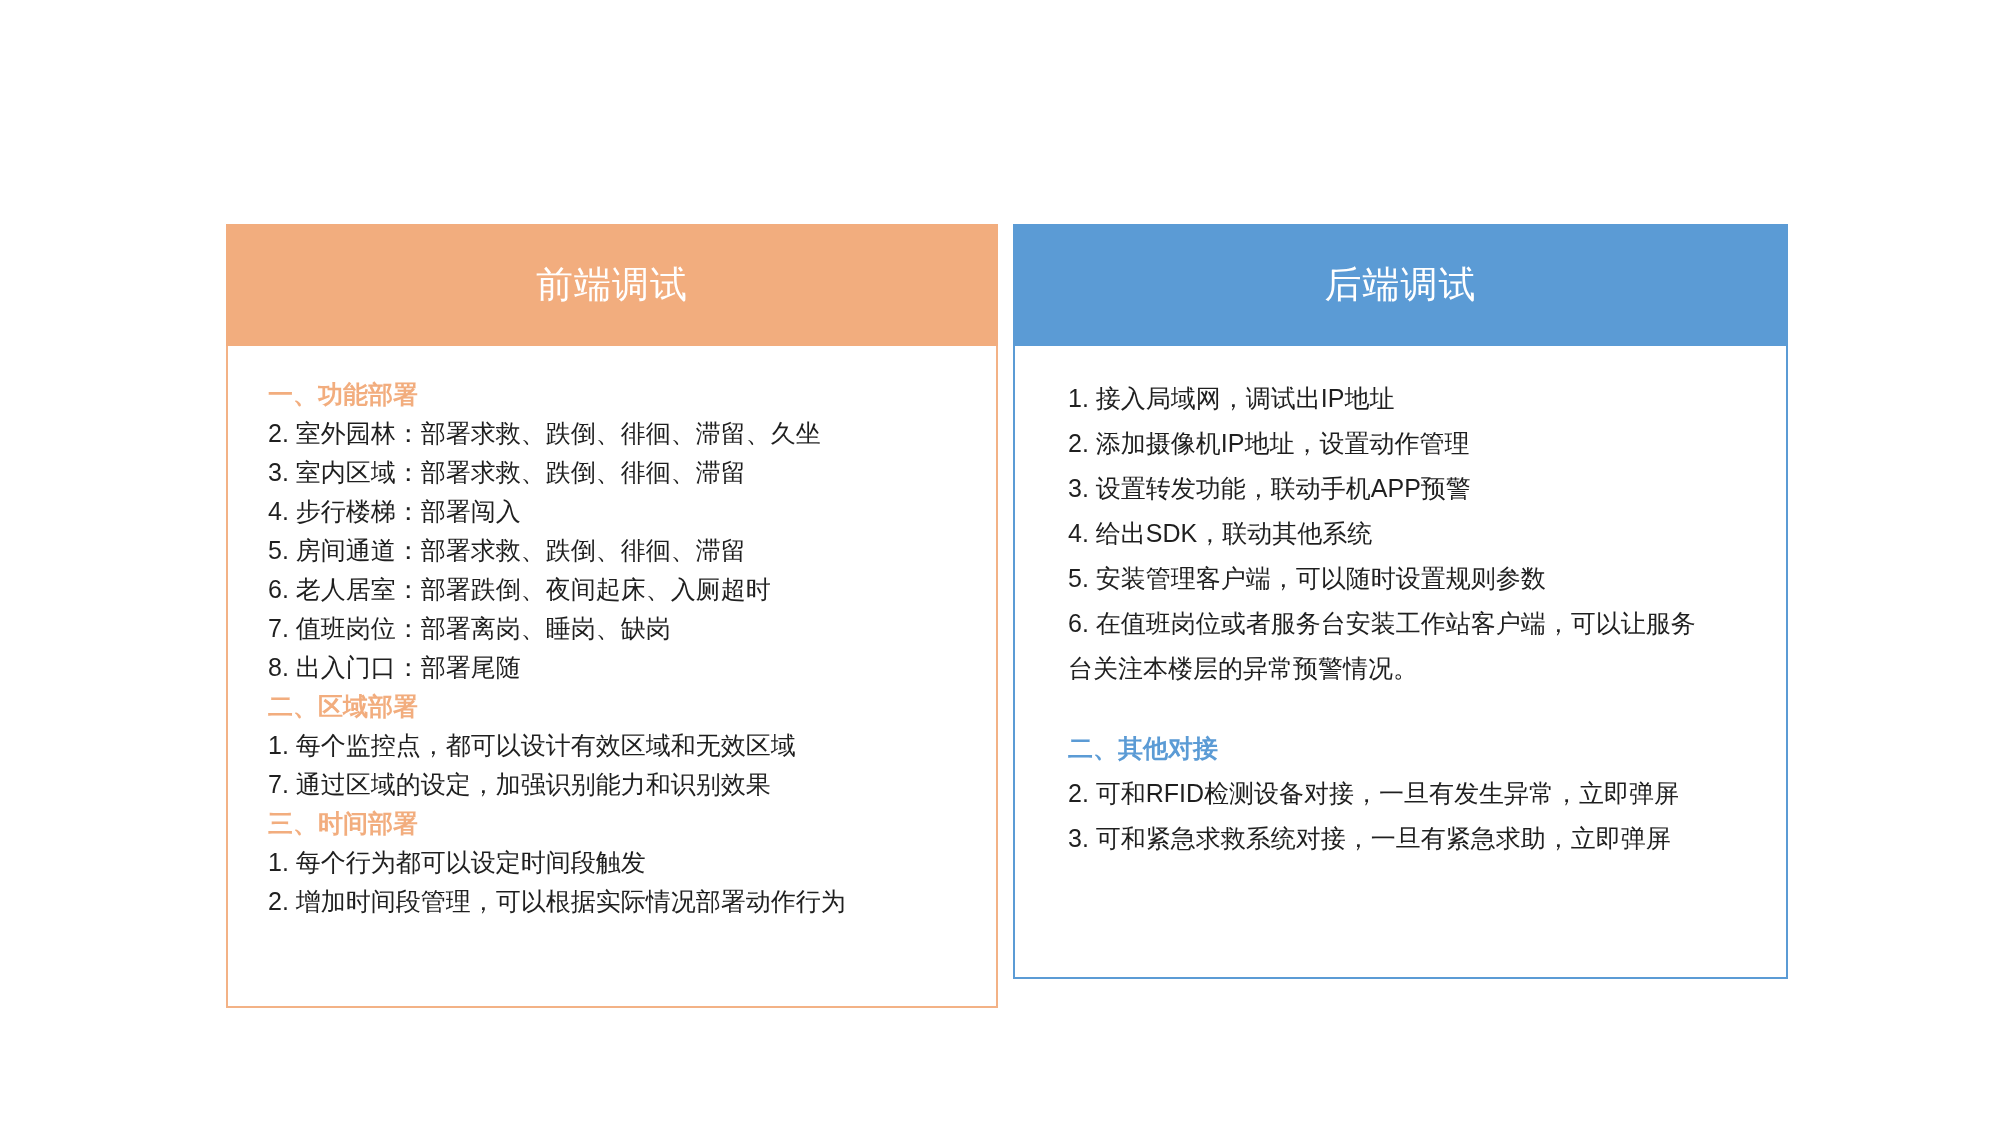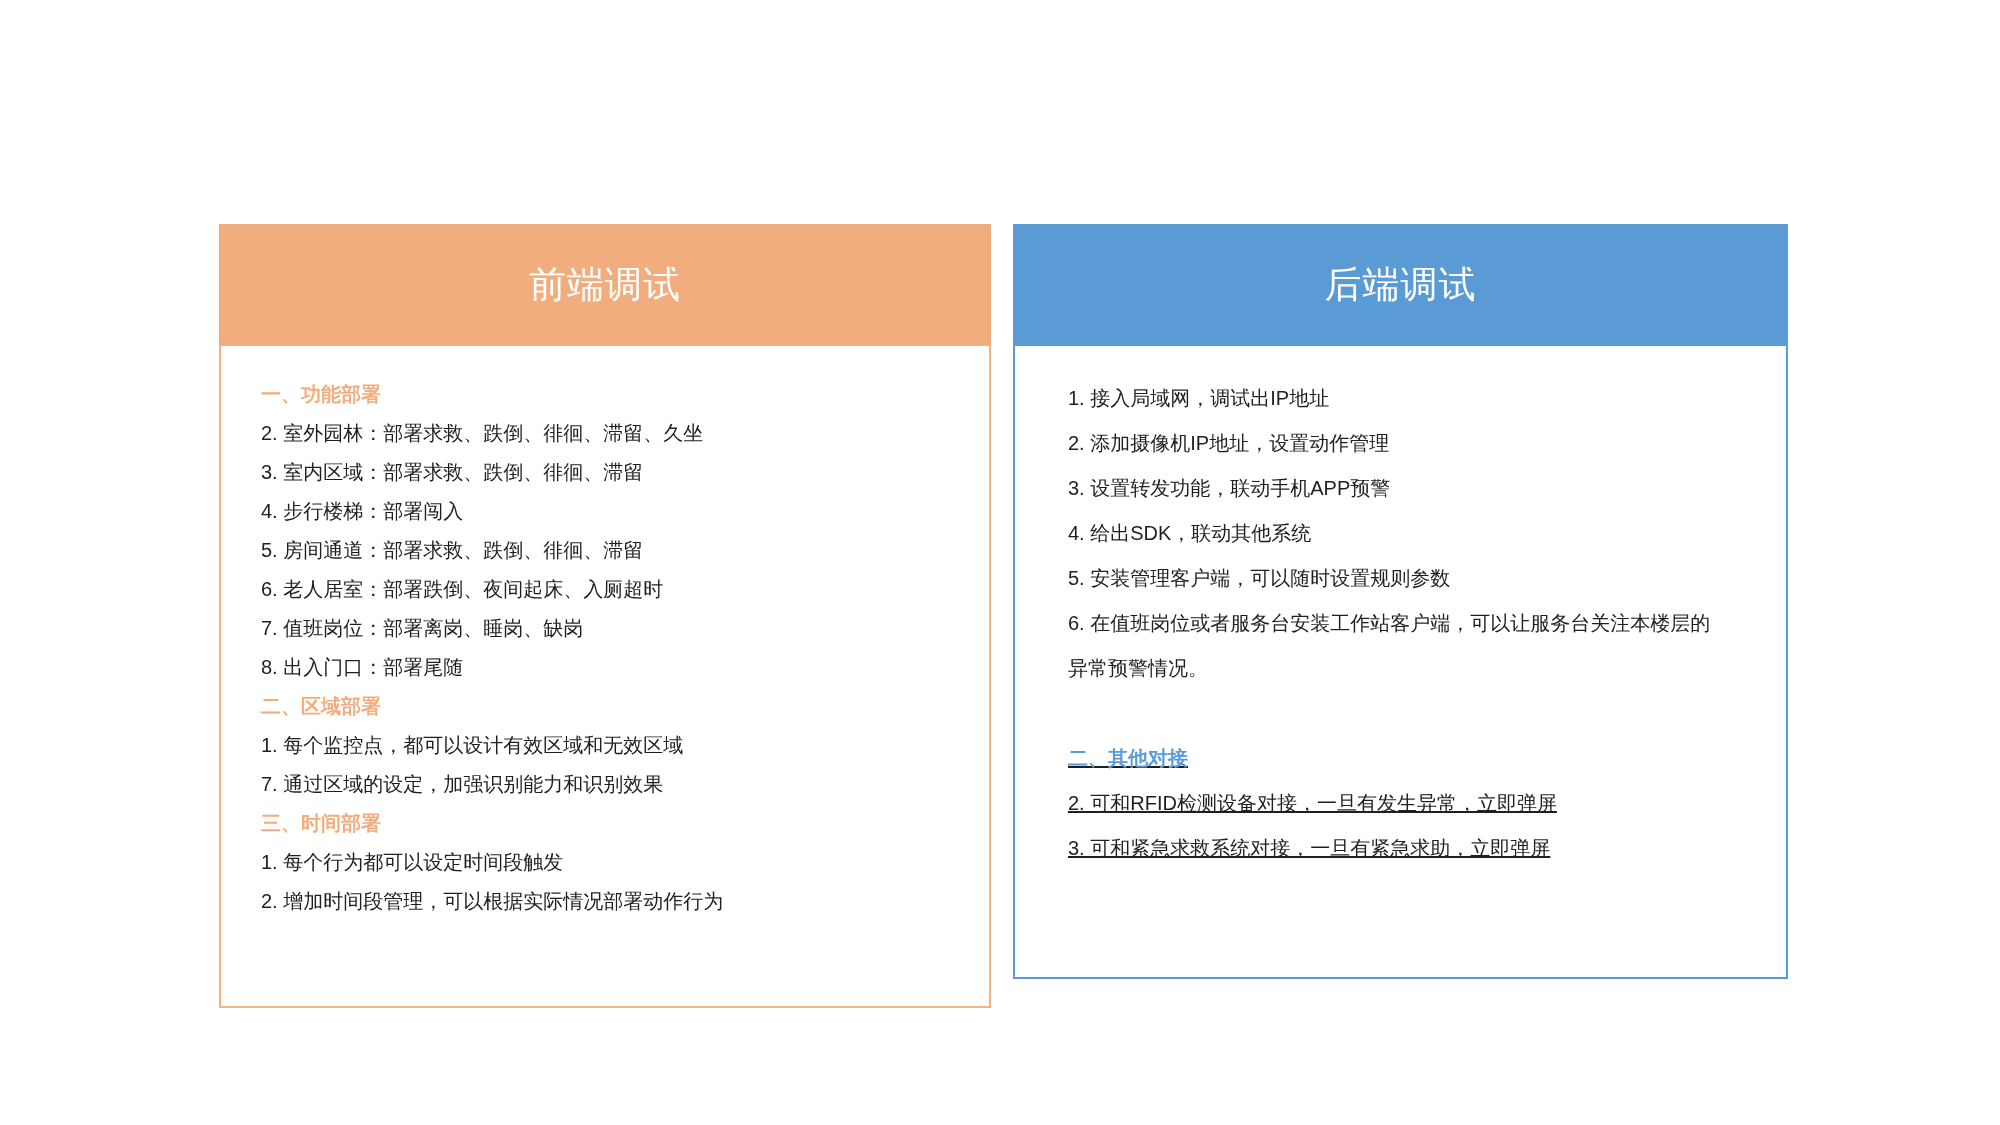--- a/index.html
+++ b/index.html
@@ -22,44 +22,44 @@
     font-weight: 500;
     color: #1a1a1a;
     letter-spacing: 7px;
   }
   .panel {
     position: absolute;
     top: 224px;
     border: 2px solid;
     background: #ffffff;
   }
-  .panel-left  { left: 219px;  width: 772px; height: 784px; border-color: #F3B286; }
+  .panel-left  { left: 226px;  width: 772px; height: 784px; border-color: #F3B286; }
   .panel-right { left: 1013px; width: 775px; height: 755px; border-color: #5B9BD5; }
   .panel-header {
     margin: -2px -2px 0 -2px;
     height: 122px;
     display: flex;
     align-items: center;
     justify-content: center;
     font-size: 37px;
     color: #ffffff;
     letter-spacing: 1px;
   }
   .panel-left  .panel-header { background: #F2AD7E; }
   .panel-right .panel-header { background: #5B9BD5; }
   .panel-body {
-    font-size: 20px;
+    font-size: 25px;
     color: #1f1f1f;
   }
   .panel-left  .panel-body { padding: 29px 28px 0 40px; line-height: 39px; }
   .panel-right .panel-body { padding: 30px 72px 0 53px; line-height: 45px; }
   .section-heading { font-weight: bold; }
   .panel-left  .section-heading { color: #F2AD7E; }
   .panel-right .section-heading { color: #5B9BD5; }
-  .panel-right .section + .section { margin-top: 45px; text-decoration: underline; }
+  .panel-right .section + .section { margin-top: 35px; }
 </style>
 </head>
 <body>
 
 <div class="stage">
 
 
   <div class="panel panel-left">
     <div class="panel-header">前端调试</div>
     <div class="panel-body">

